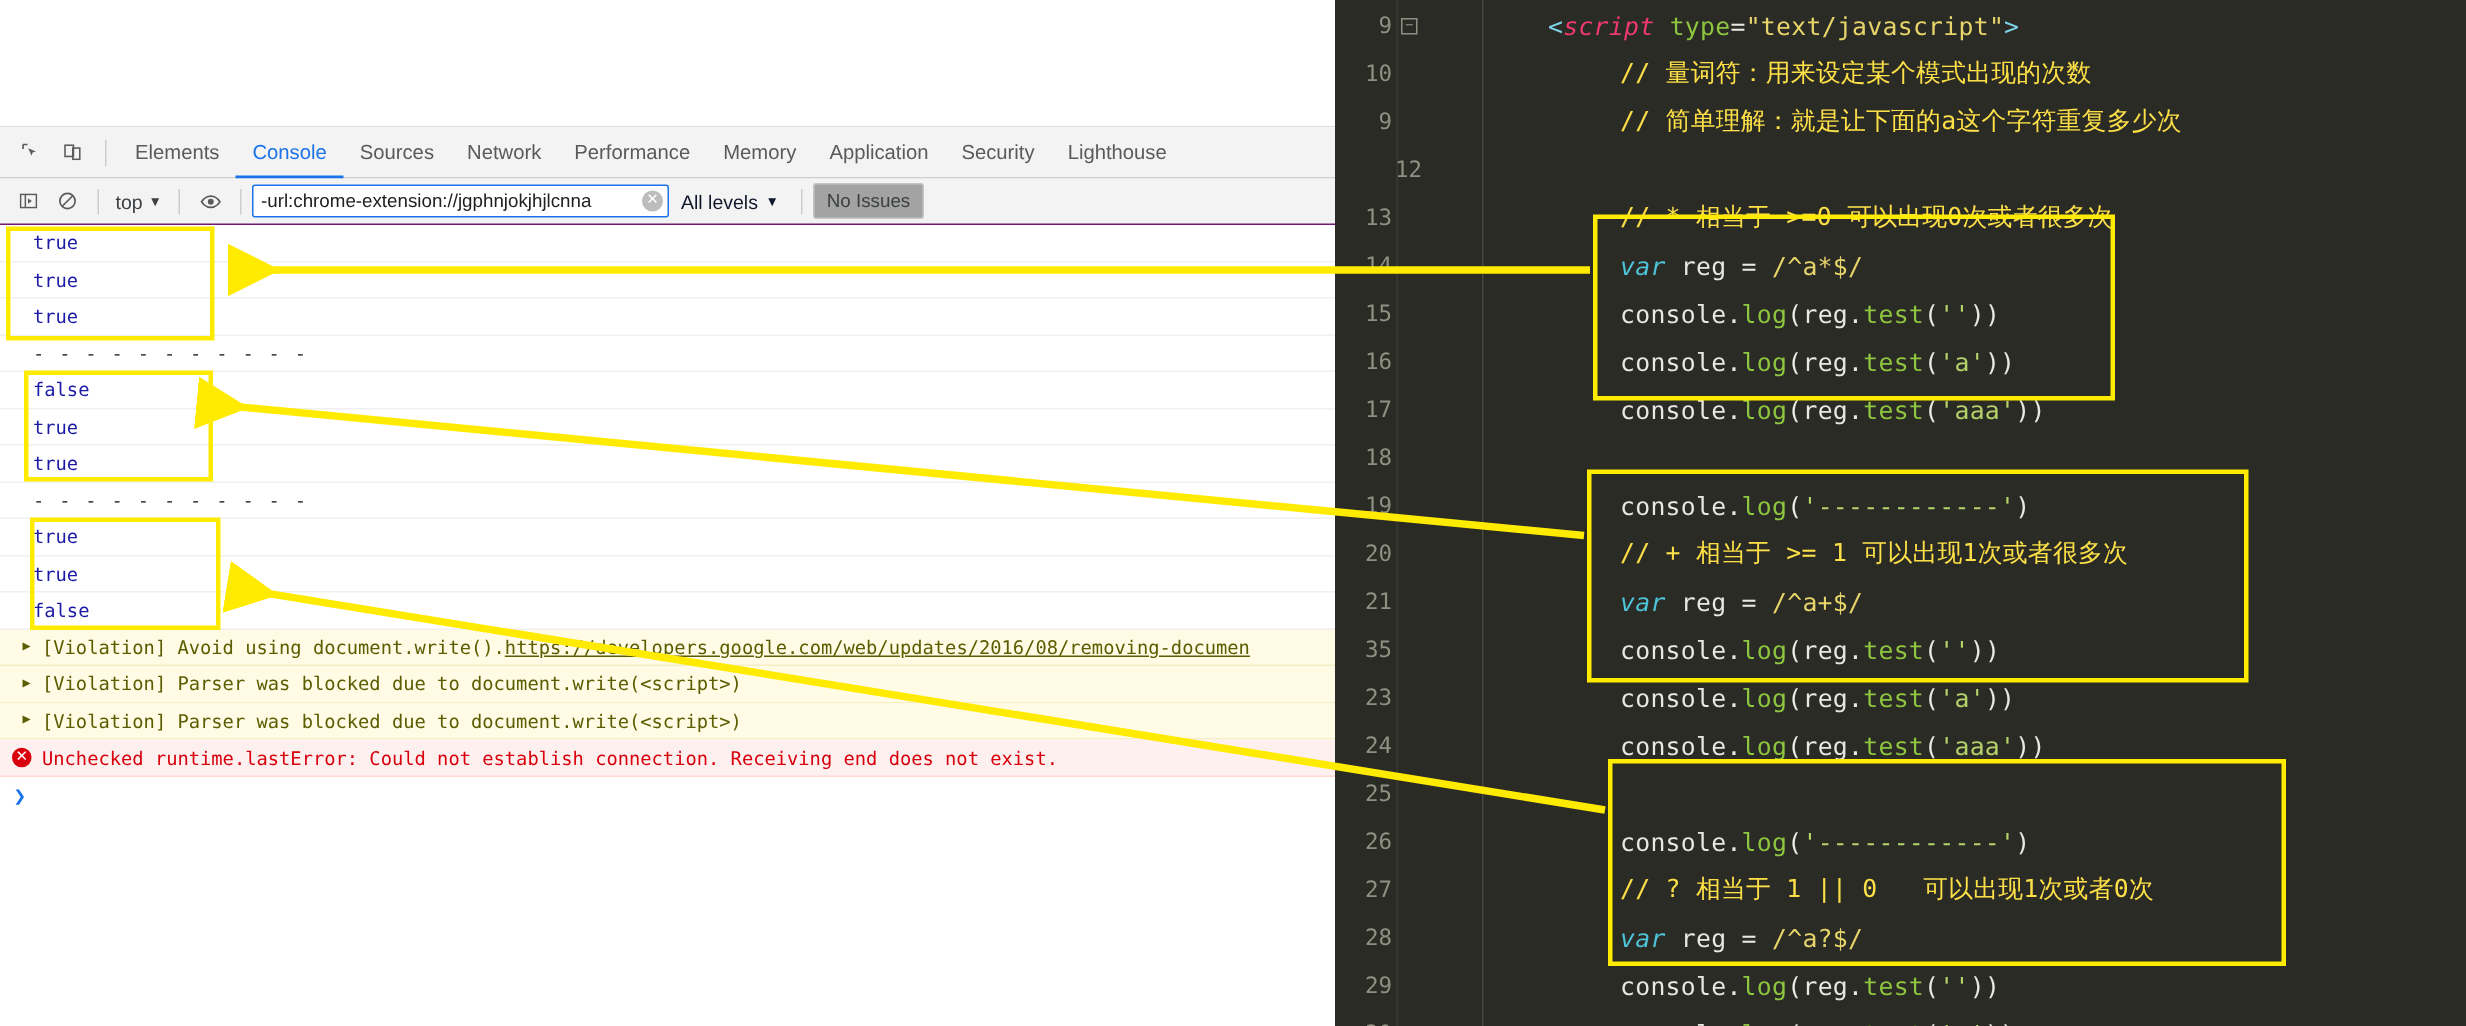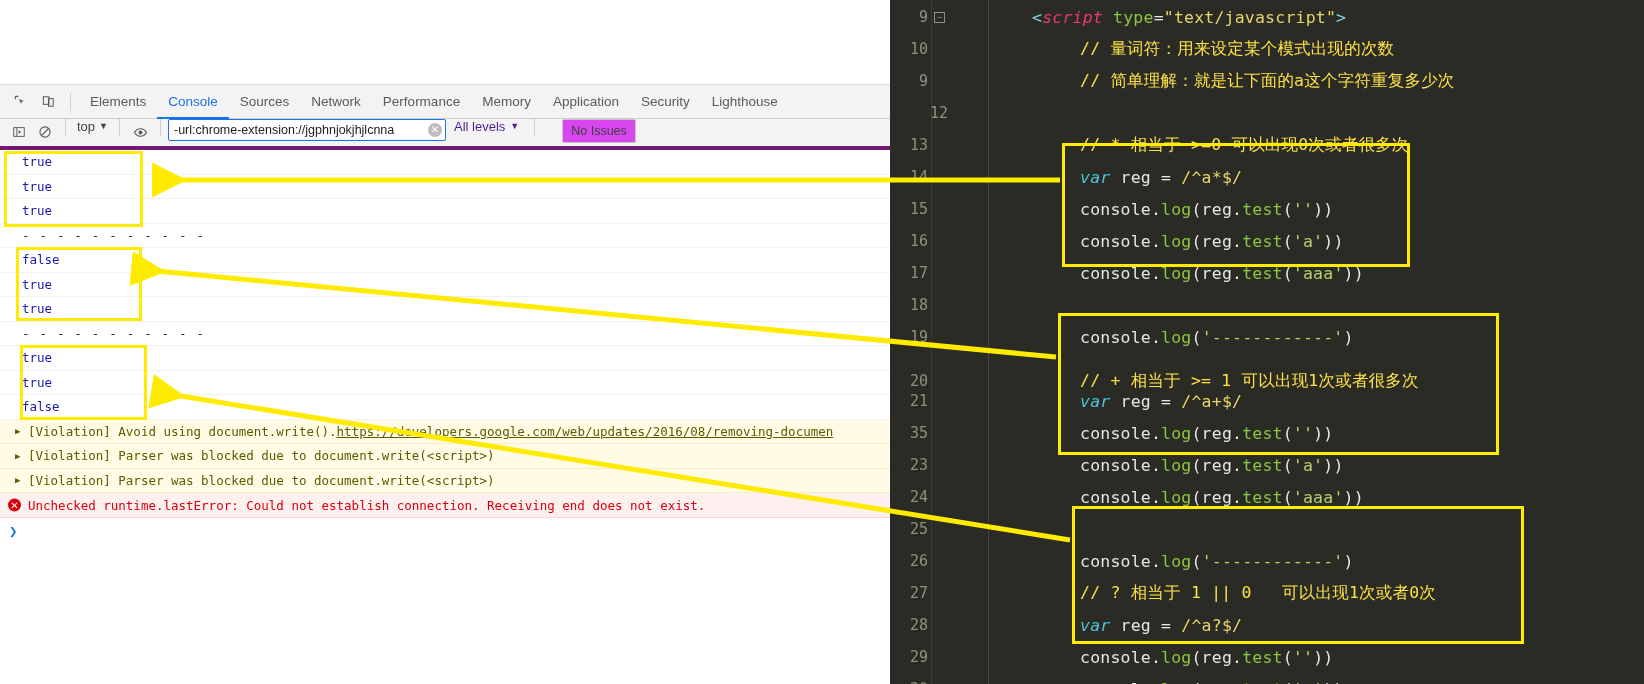--- a/index.html
+++ b/index.html
@@ -56,22 +56,22 @@
   .tab.active { color: #1a73e8; position: relative; }
   .tab.active::after {
     content: ""; position: absolute; left: 0; right: 0; bottom: 0;
     height: 2px; background: #1a73e8;
   }
 
   #filterbar {
     position: relative;
     height: 31px;
     background: #f3f3f3;
-    border-bottom: 4px solid #701a75;
-    display: flex; align-items: flex-start;
+    border-bottom: 1px solid #701a75;
+    display: flex; align-items: center;
   }
   .fb-icon {
     width: 26px; height: 26px;
     display: flex; align-items: center; justify-content: center;
     color: #5a5a5a;
   }
   .fb-icon:first-child { margin-left: 6px; }
   .fb-sep { width: 1px; height: 17px; background: #cdcdcd; margin: 0 7px; }
   #ctx-select {
     font-size: 13px; color: #3c4043;
@@ -96,29 +96,29 @@
     background: transparent;
   }
   #filter-clear {
     position: absolute; right: 3px; top: 50%;
     transform: translateY(-50%);
     width: 14px; height: 14px; border-radius: 50%;
     background: #bdbdbd; color: #fff;
     font-size: 10px; line-height: 14px; text-align: center;
   }
   #levels-select {
-    font-size: 13px; color: #4c1d95;
+    font-size: 13px; color: #0f172a;
     display: flex; align-items: center; gap: 5px;
     padding: 0 8px; white-space: nowrap;
   }
   #issues-btn {
     font-size: 12.5px; color: #3c4043;
     border: 1px solid #c6c6c6; border-radius: 2px;
-    background: #d946ef;
-    padding: 4px 8px; white-space: nowrap; margin-left: 20px;
+    background: #a3a3a3;
+    padding: 4px 8px; white-space: nowrap;
   }
 
   
   #console-body {
     position: relative;
     height: 534px;
     background: #ffffff;
     overflow: hidden;
     font-family: "DejaVu Sans Mono", monospace;
   }
@@ -412,21 +412,21 @@
           <span class="code ind"><span class="t-plain">console.</span><span class="t-fn">log</span><span class="t-plain">(reg.</span><span class="t-fn">test</span><span class="t-plain">(</span><span class="t-cstr">'aaa'</span><span class="t-plain">))</span></span>
         </div>
         <div class="erow" style="top: 289px;">
           <span class="lnum">18</span>
           <span class="code ind"></span>
         </div>
         <div class="erow" style="top: 321px;">
           <span class="lnum">19</span>
           <span class="code ind"><span class="t-plain">console.</span><span class="t-fn">log</span><span class="t-plain">(</span><span class="t-cstr">'------------'</span><span class="t-plain">)</span></span>
         </div>
-        <div class="erow" style="top: 353px; margin-top: 12px;">
+        <div class="erow" style="top: 353px;">
           <span class="lnum">20</span>
           <span class="code ind"><span class="t-comment">// + 相当于 &gt;= 1 可以出现1次或者很多次</span></span>
         </div>
         <div class="erow" style="top: 385px;">
           <span class="lnum">21</span>
           <span class="code ind"><span class="t-kw">var</span><span class="t-plain"> reg = </span><span class="t-regex">/^a+$/</span></span>
         </div>
         <div class="erow" style="top: 417px;">
           <span class="lnum">35</span>
           <span class="code ind"><span class="t-plain">console.</span><span class="t-fn">log</span><span class="t-plain">(reg.</span><span class="t-fn">test</span><span class="t-plain">(</span><span class="t-cstr">''</span><span class="t-plain">))</span></span>

